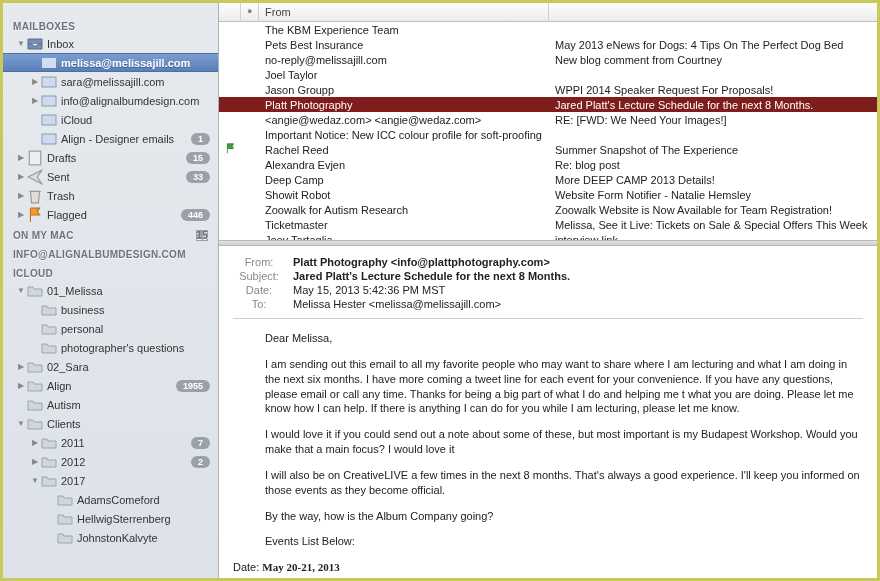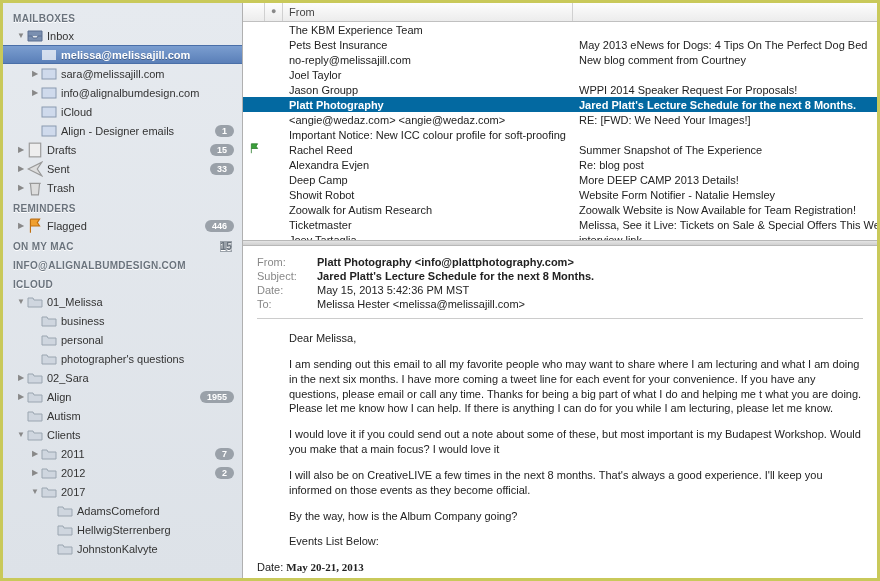--- a/index.html
+++ b/index.html
@@ -1,47 +1,47 @@
 <!DOCTYPE html>
 <html><head>
 <meta charset="utf-8">
 <style>
 * { margin: 0; padding: 0; box-sizing: border-box; font-family: "Lucida Grande", "Helvetica Neue", Arial, sans-serif; }
 body { background: #fff; width: 880px; height: 581px; overflow: hidden; border: 3px solid #c9c95a; }
 .app { display: flex; height: 100%; }
-.sidebar { width: 240px; background: linear-gradient(to bottom, #e6eaef, #dde2e8); border-right: 1px solid #b0b0b0; overflow-y: auto; padding: 4px 0; }
+.sidebar { width: 216px; background: linear-gradient(to bottom, #e6eaef, #dde2e8); border-right: 1px solid #b0b0b0; overflow-y: auto; padding: 12px 0; }
 .side-header { font-size: 10px; font-weight: bold; color: #6a737d; text-shadow: 0 1px 0 #fff; padding: 6px 10px 2px; letter-spacing: 0.3px; }
 .side-item { display: flex; align-items: center; padding: 2px 8px 2px 14px; font-size: 11px; color: #333; cursor: default; height: 19px; }
 .side-item.l2 { padding-left: 28px; }
 .side-item.l3 { padding-left: 44px; }
 .side-item.selected { background: linear-gradient(to bottom, #7b9ed0, #5a7fb8); color: #fff; text-shadow: 0 1px 0 rgba(0,0,0,0.3); font-weight: bold; border-top: 1px solid #4a6fa8; border-bottom: 1px solid #4a6fa8; }
 .side-item .disc { width: 8px; height: 8px; display: inline-flex; justify-content: center; align-items: center; font-size: 8px; color: #888; margin-right: 2px; }
 .side-item .icon { width: 16px; height: 14px; margin-right: 4px; display: inline-flex; align-items: center; justify-content: center; }
 .side-item .label { flex: 1; white-space: nowrap; overflow: hidden; text-overflow: ellipsis; }
 .side-item .badge { background: #9aa1a9; color: #fff; font-size: 9px; font-weight: bold; padding: 1px 7px; border-radius: 8px; text-shadow: none; }
 .side-item.selected .icon svg path { fill: #fff; }
 .side-item.selected .disc { color: #fff; }
 .main { flex: 1; display: flex; flex-direction: column; background: #fff; overflow: hidden; }
 .list-header { display: flex; background: linear-gradient(to bottom, #fdfdfd, #ececec); border-bottom: 1px solid #c0c0c0; font-size: 11px; color: #444; }
 .list-header .col { padding: 3px 6px; border-right: 1px solid #d0d0d0; }
 .col-flag { width: 22px; }
 .col-dot { width: 18px; text-align: center; color: #888; font-size: 9px; }
 .col-from { width: 290px; }
 .col-subject { flex: 1; }
 .msg-list { flex: 0 0 auto; max-height: 218px; overflow: hidden; font-size: 11px; }
 .msg-row { display: flex; height: 15px; align-items: center; color: #222; }
-.msg-row.selected { background: #0369a1; color: #fff; font-weight: bold; }
+.msg-row.selected { background: #7f1d1d; color: #fff; }
 .msg-row .c-flag { width: 22px; text-align: center; }
 .msg-row .c-dot { width: 18px; }
 .msg-row .c-from { width: 290px; padding-left: 6px; white-space: nowrap; overflow: hidden; }
 .msg-row .c-subject { flex: 1; padding-left: 6px; white-space: nowrap; overflow: hidden; }
 .divider { height: 6px; background: linear-gradient(to bottom, #e4e4e4, #d0d0d0); border-top: 1px solid #b8b8b8; border-bottom: 1px solid #b8b8b8; cursor: row-resize; }
 .preview { flex: 1; overflow: auto; padding: 10px 14px; font-size: 11px; color: #222; }
 .hdr-row { display: flex; margin-bottom: 2px; }
-.hdr-label { width: 52px; text-align: left; color: #888; margin-right: 8px; }
+.hdr-label { width: 52px; text-align: center; color: #888; margin-right: 8px; }
 .hdr-val { flex: 1; }
 .hdr-val.bold { font-weight: bold; }
 .hr { border: none; border-top: 1px solid #ccc; margin: 8px 0 12px; }
 .body-text { line-height: 1.35; }
 .body-text p { margin-bottom: 11px; padding-left: 32px; }
 .ev strong { font-weight: bold; font-family: Liberation Serif, serif; }
 .flag-ic svg { width: 11px; height: 11px; }
 </style>
 </head>
 <body>
@@ -131,21 +131,20 @@
     <div class="side-item">
       <span class="disc">▶</span>
       <span class="icon">
           <svg viewBox="0 0 14 14">
             <path d="M3 3h8l-1 10H4z M2 3h10" fill="#ddd" stroke="#999"></path>
           </svg>
         </span>
       <span class="label">Trash</span>
     </div>
 
-    <div class="side-header">REMINDERS</div>
     <div class="side-item">
       <span class="disc">▶</span>
       <span class="icon">
           <svg viewBox="0 0 14 14">
             <path d="M3 1v12 M3 1h8l-2 3 2 3H3" fill="#f0a030" stroke="#c07010"></path>
           </svg>
         </span>
       <span class="label">Flagged</span>
       <span class="badge">446</span>
     </div>

